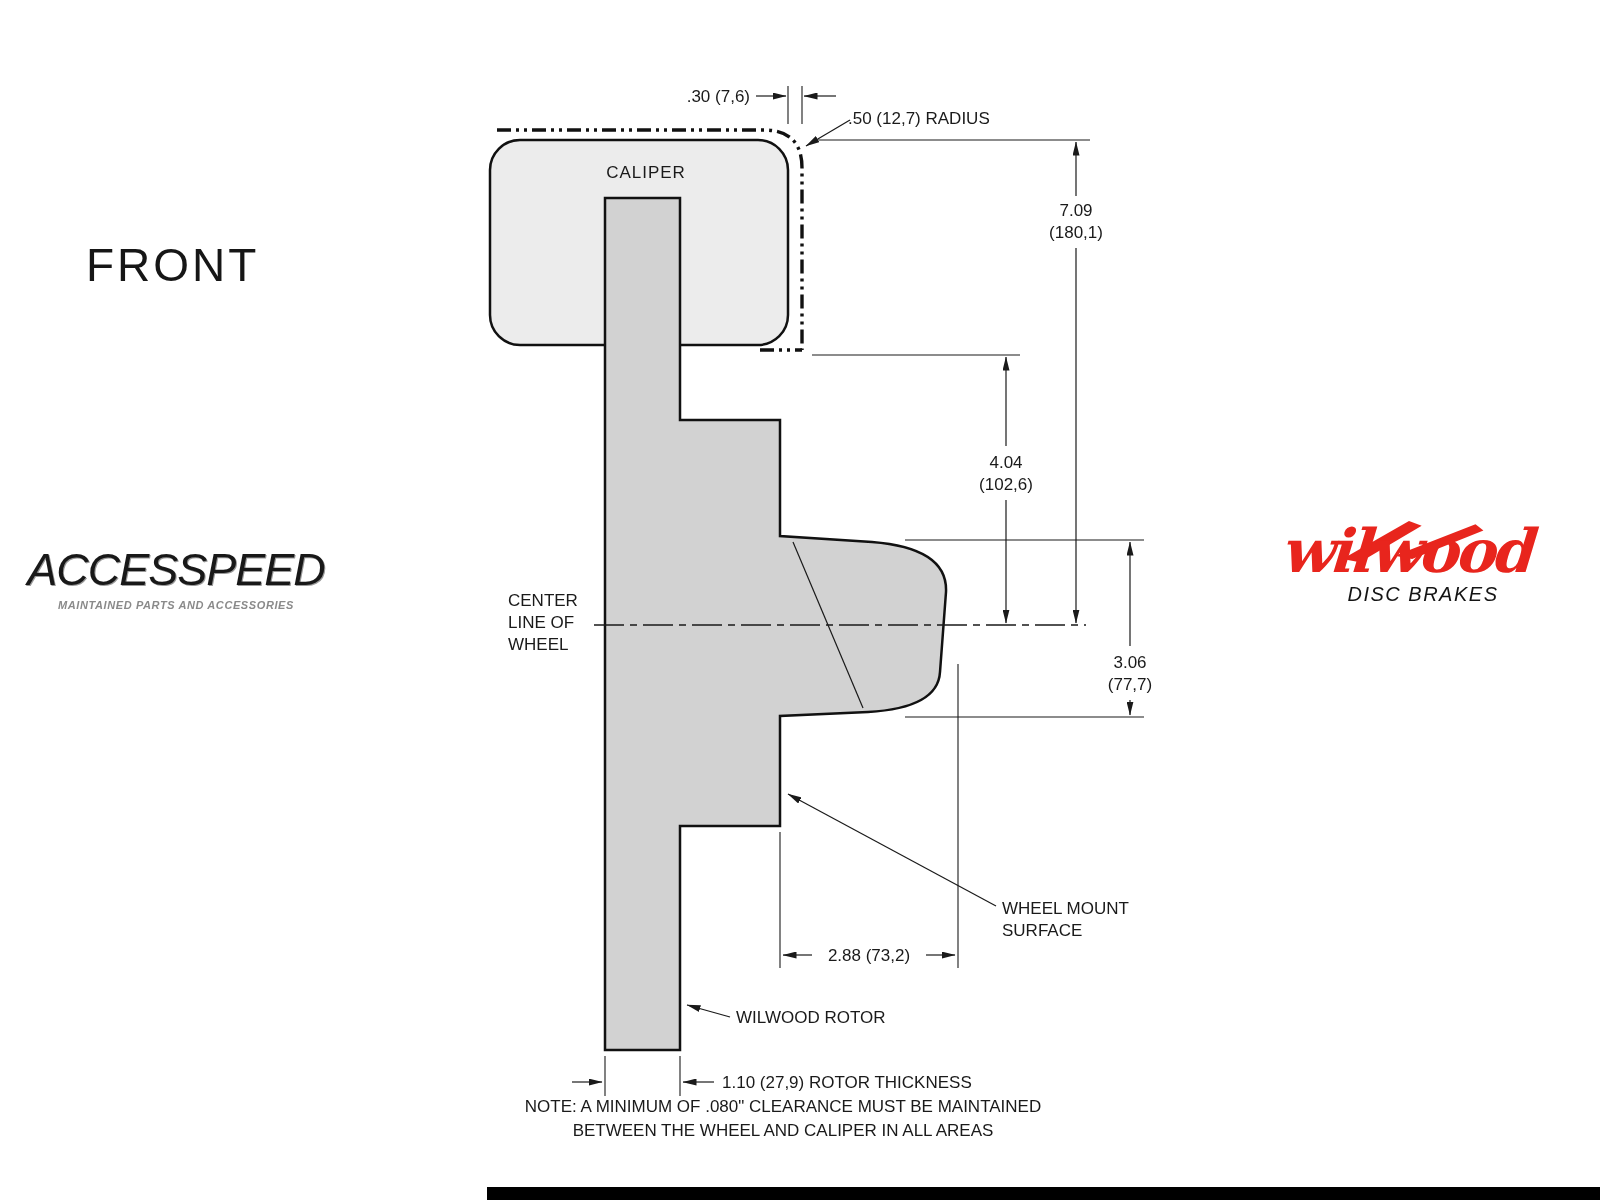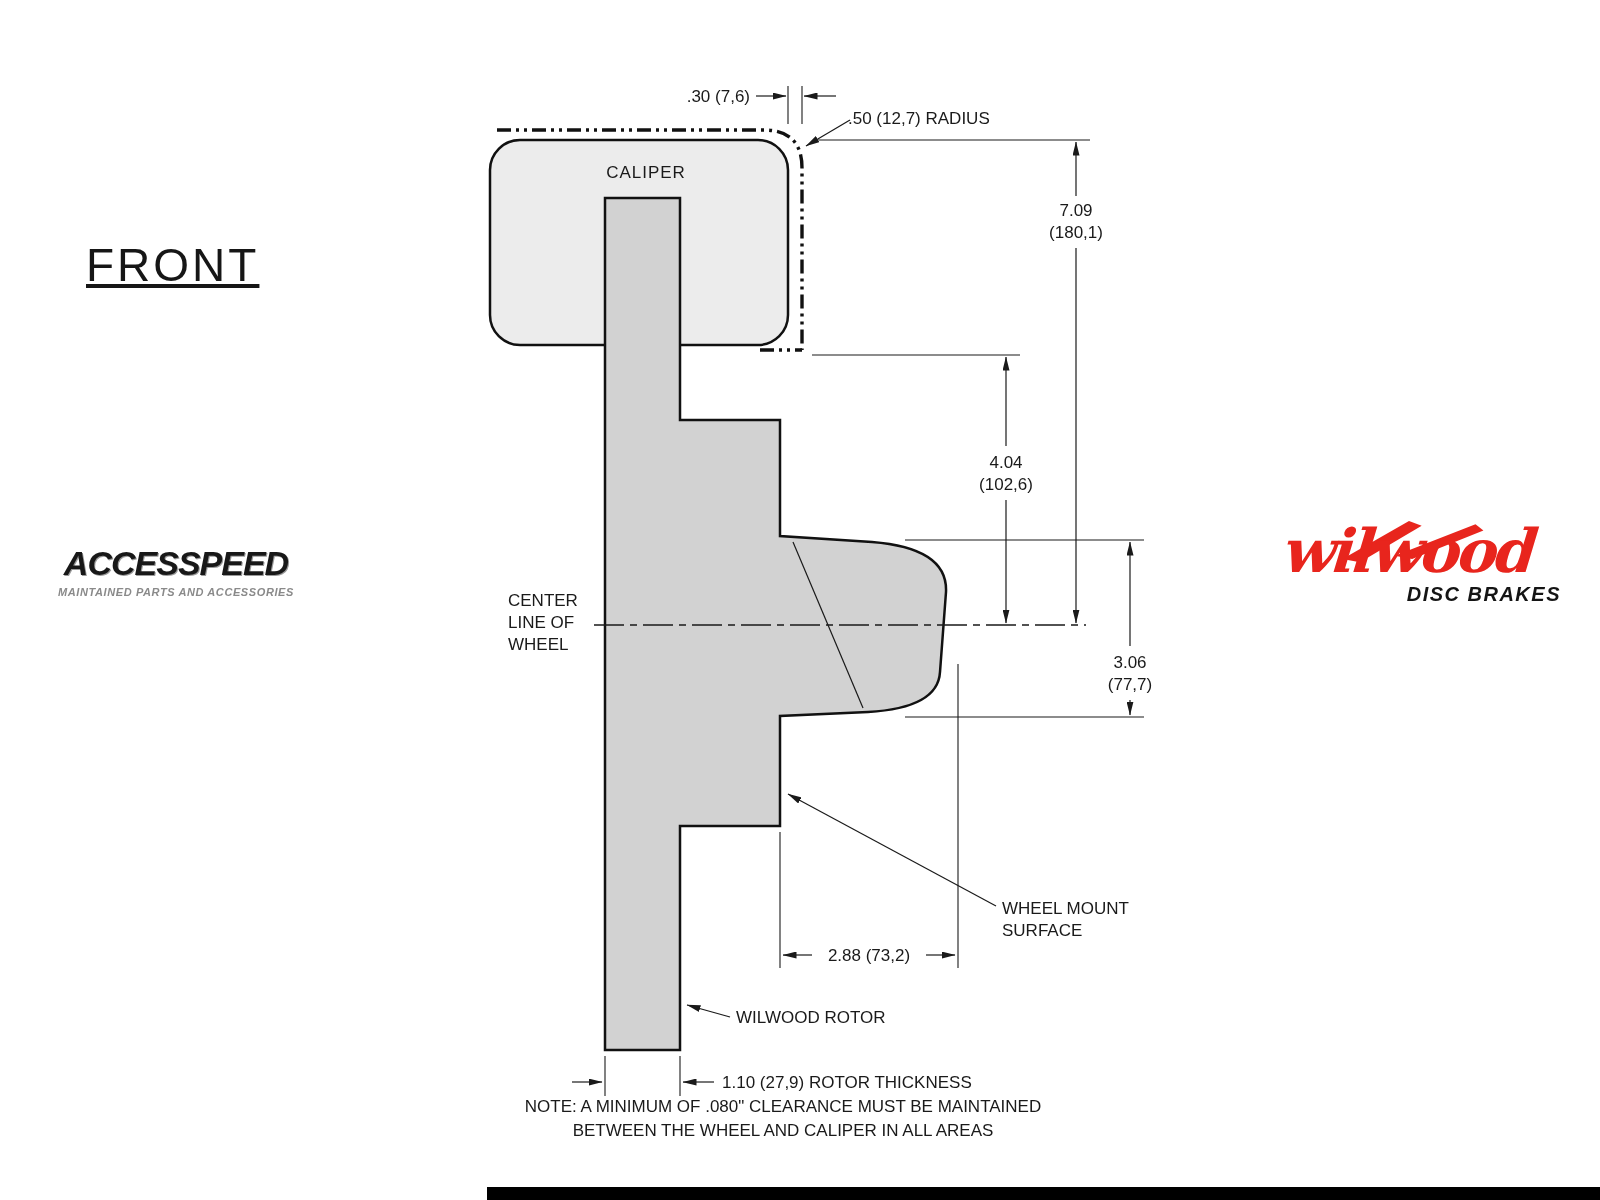--- a/index.html
+++ b/index.html
@@ -1,35 +1,35 @@
 <!DOCTYPE html>
 <html><head>
 <meta charset="utf-8">
 <style>
   html,body{margin:0;padding:0;background:#fff;}
   .page{position:relative;width:1600px;height:1200px;background:#ffffff;overflow:hidden;
         font-family:"Liberation Sans",sans-serif;color:#1a1a1a;}
 
   .front-label{position:absolute;left:86px;top:238px;font-size:46px;font-weight:500;
-               letter-spacing:3px;color:#161616;text-decoration:underline;}
+               letter-spacing:3px;color:#161616;}
 
   
   .accesspeed-logo{position:absolute;left:26px;top:544px;width:300px;text-align:center;}
-  .ap-name{font-size:34px;font-weight:700;font-style:italic;letter-spacing:-1px;
+  .ap-name{font-size:45px;font-weight:400;font-style:italic;letter-spacing:-1px;
            color:#181818;text-shadow:1px 1px 0 #9a9a9a;white-space:nowrap;}
   .ap-tagline{margin-top:3px;font-size:11px;font-weight:700;font-style:italic;
               letter-spacing:.6px;color:#8a8a8a;white-space:nowrap;}
 
   
   .wilwood-logo{position:absolute;left:1285px;top:520px;width:280px;}
   .ww-swoosh{position:absolute;left:48px;top:-4px;width:190px;height:48px;}
   .ww-name{font-family:"DejaVu Serif",serif;font-style:italic;font-weight:700;
            font-size:60px;line-height:1.05;color:#e8251d;letter-spacing:-3px;
            transform:skewX(-6deg);white-space:nowrap;}
-  .ww-sub{text-align:right;font-size:20px;font-weight:700;font-style:italic;
+  .ww-sub{text-align:center;font-size:20px;font-weight:400;font-style:italic;
           letter-spacing:1.5px;color:#141414;margin-top:0;padding-right:4px;}
 
   .drawing{position:absolute;left:0;top:0;}
   .drawing text{font-family:"Liberation Sans",sans-serif;font-size:17px;fill:#1a1a1a;}
   .thin{stroke:#1a1a1a;stroke-width:1.2;fill:none;}
   .ext{stroke:#1a1a1a;stroke-width:1.1;fill:none;}
   .outline{stroke:#111;stroke-width:2.5;}
   .dashline{stroke:#111;stroke-width:3.4;fill:none;stroke-dasharray:14 5 3 5 3 5;}
   .cl{stroke:#1a1a1a;stroke-width:1.3;fill:none;stroke-dasharray:30 6 7 6;}
 

